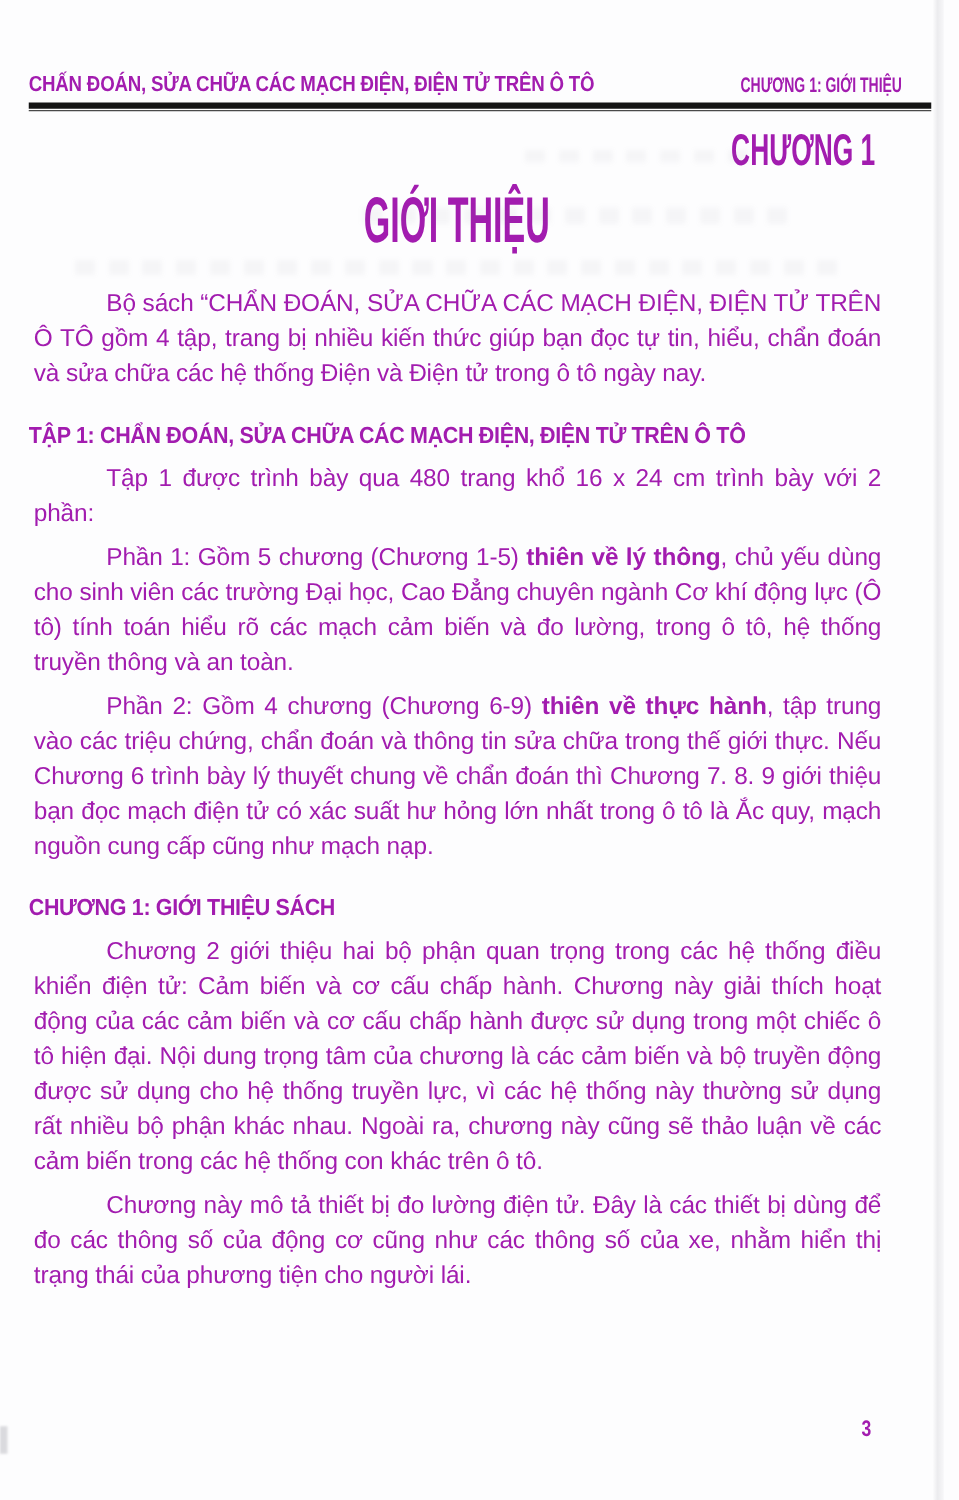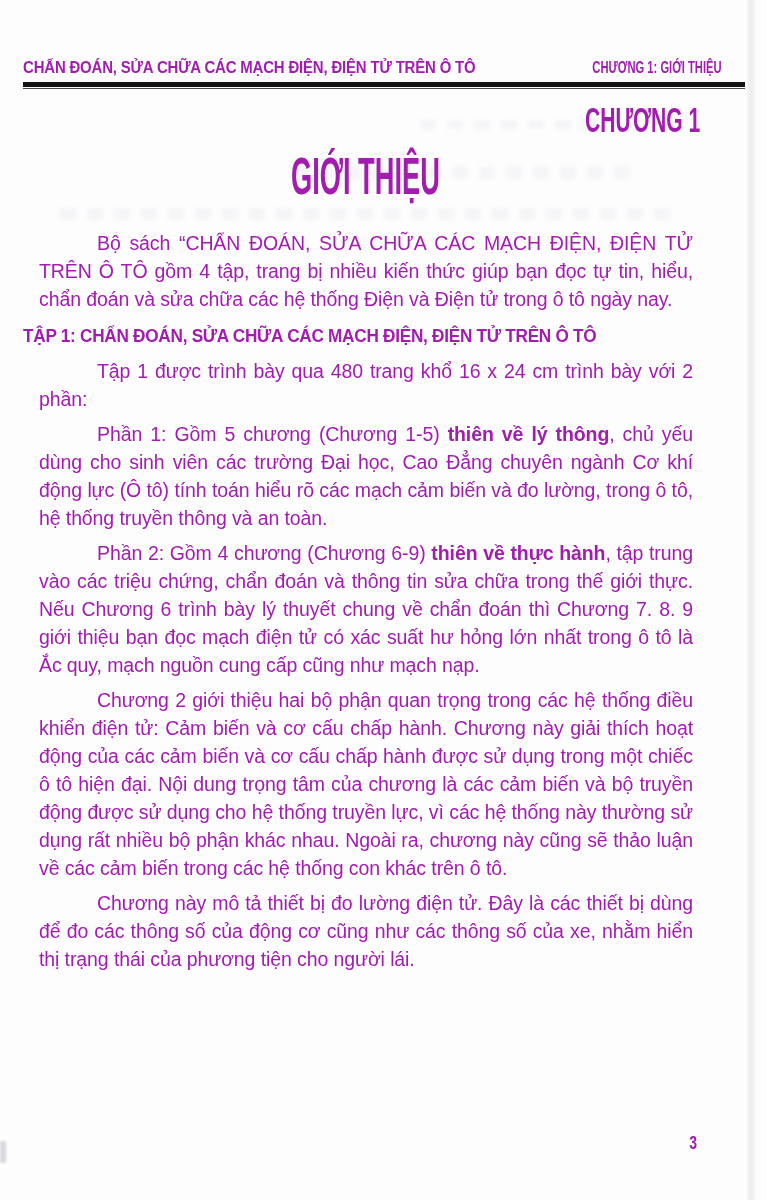--- a/index.html
+++ b/index.html
@@ -90,27 +90,27 @@
   .body {
     position: absolute;
     top: 222px;
     left: 23px;
     width: 686px;
     font-size: 19.5px;
     line-height: 28px;
     letter-spacing: -0.1px;
   }
   .body-paragraph {
-    margin: 7px 16px;
+    margin: 7px 4px;
     text-align: justify;
     text-align-last: left;
     text-indent: 58px;
   }
   .section-heading {
-    margin: 9px 0 7px 0;
+    margin: 21px 0 7px 0;
     font-size: 18.5px;
     font-weight: bold;
     letter-spacing: -0.3px;
     white-space: nowrap;
   }
   .section-heading .fit {
     display: inline-block;
     transform: scaleX(0.93);
     transform-origin: left center;
   }
@@ -178,20 +178,21 @@
   <h1 class="page-title">
     <span class="cond">GIỚI THIỆU</span>
   </h1>
 
   <main class="body" id="body-content">
       <p class="body-paragraph"><span>Bộ sách “CHẨN ĐOÁN, SỬA CHỮA CÁC MẠCH ĐIỆN, ĐIỆN TỬ TRÊN Ô TÔ gồm 4 tập, trang bị nhiều kiến thức giúp bạn đọc tự tin, hiểu, chẩn đoán và sửa chữa các hệ thống Điện và Điện tử trong ô tô ngày nay.</span></p>
       <h2 class="section-heading"><span class="fit"><span class="b">TẬP 1: CHẨN ĐOÁN, SỬA CHỮA CÁC MẠCH ĐIỆN, ĐIỆN TỬ TRÊN Ô TÔ</span></span></h2>
       <p class="body-paragraph"><span>Tập 1 được trình bày qua 480 trang khổ 16 x 24 cm trình bày với 2 phần:</span></p>
       <p class="body-paragraph"><span>Phần 1: Gồm 5 chương (Chương 1-5) </span><span class="b">thiên về lý thông</span><span>, chủ yếu dùng cho sinh viên các trường Đại học, Cao Đẳng chuyên ngành Cơ khí động lực (Ô tô) tính toán hiểu rõ các mạch cảm biến và đo lường, trong ô tô, hệ thống truyền thông và an toàn.</span></p>
       <p class="body-paragraph"><span>Phần 2: Gồm 4 chương (Chương 6-9) </span><span class="b">thiên về thực hành</span><span>, tập trung vào các triệu chứng, chẩn đoán và thông tin sửa chữa trong thế giới thực. Nếu Chương 6 trình bày lý thuyết chung về chẩn đoán thì Chương 7. 8. 9 giới thiệu bạn đọc mạch điện tử có xác suất hư hỏng lớn nhất trong ô tô là Ắc quy, mạch nguồn cung cấp cũng như mạch nạp.</span></p>
+      <h2 class="section-heading"><span class="fit"><span class="b">CHƯƠNG 1: GIỚI THIỆU SÁCH</span></span></h2>
       <p class="body-paragraph"><span>Chương 2 giới thiệu hai bộ phận quan trọng trong các hệ thống điều khiển điện tử: Cảm biến và cơ cấu chấp hành. Chương này giải thích hoạt động của các cảm biến và cơ cấu chấp hành được sử dụng trong một chiếc ô tô hiện đại. Nội dung trọng tâm của chương là các cảm biến và bộ truyền động được sử dụng cho hệ thống truyền lực, vì các hệ thống này thường sử dụng rất nhiều bộ phận khác nhau. Ngoài ra, chương này cũng sẽ thảo luận về các cảm biến trong các hệ thống con khác trên ô tô.</span></p>
       <p class="body-paragraph"><span>Chương này mô tả thiết bị đo lường điện tử. Đây là các thiết bị dùng để đo các thông số của động cơ cũng như các thông số của xe, nhằm hiển thị trạng thái của phương tiện cho người lái.</span></p>
     </main>
 
   <div class="page-number">3</div>
 
   <div class="scan-edge-right"></div>
   <div class="scan-mark-bottom-left"></div>
   <div class="scan-bleed bleed-1"></div>
   <div class="scan-bleed bleed-2"></div>

